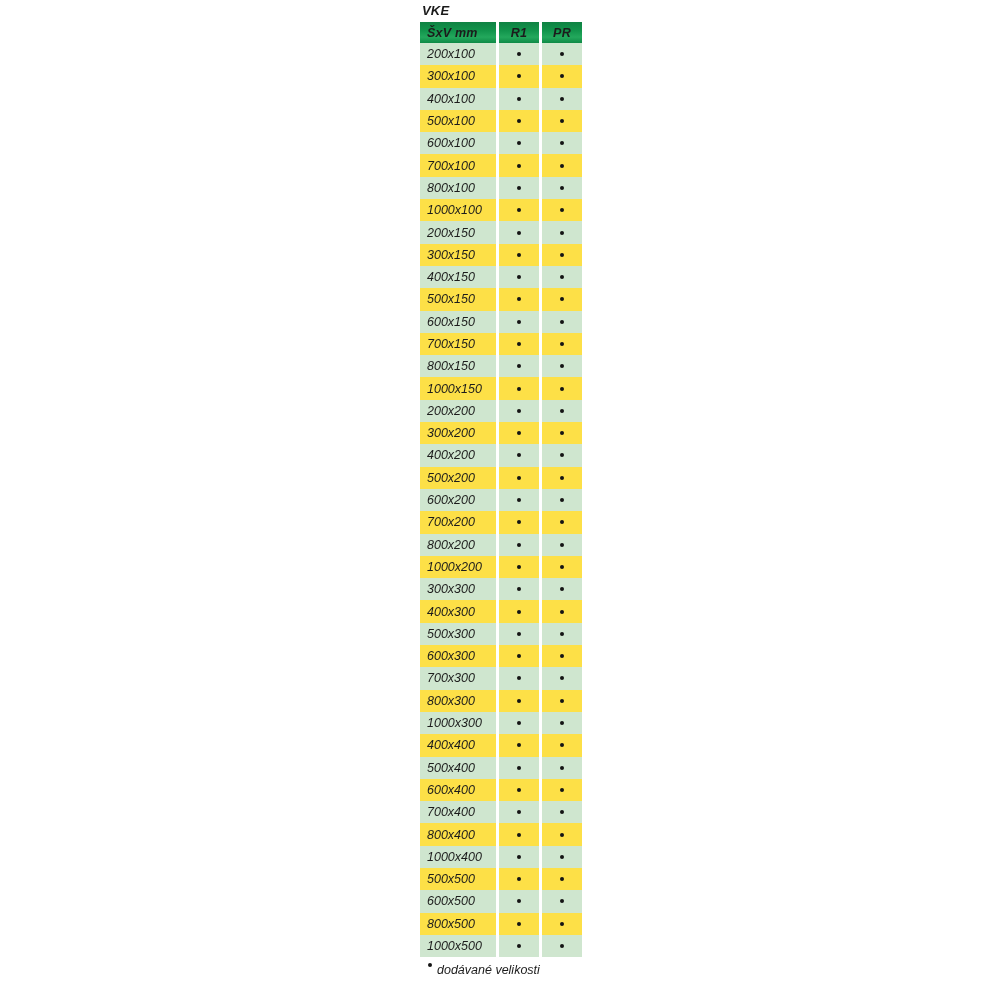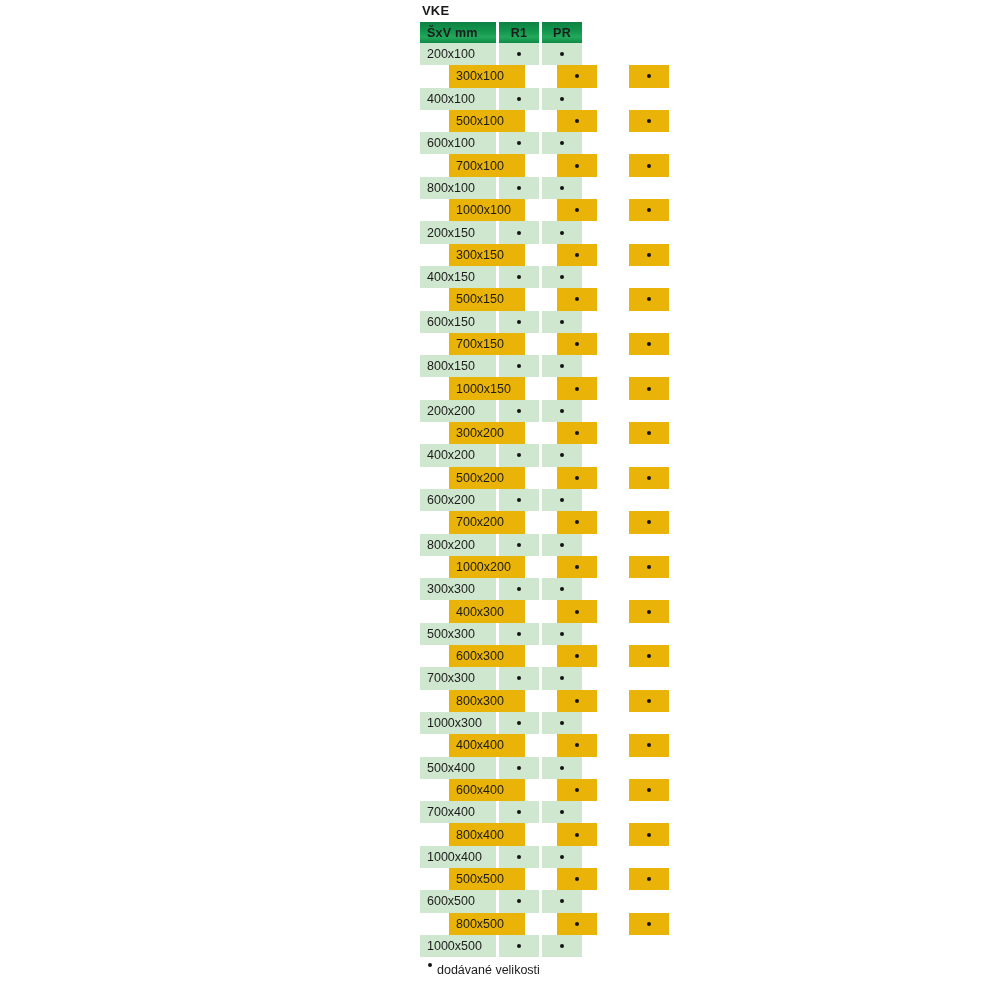--- a/index.html
+++ b/index.html
@@ -10,20 +10,21 @@
     background: #ffffff;
     font-family: "Liberation Sans", sans-serif;
   }
 
   #page {
     position: relative;
     width: 896px;
     height: 1000px;
     background: #ffffff;
     overflow: hidden;
+    font-style: italic;
   }
 
   #table-block {
     position: absolute;
     left: 420px;
     top: 0px;
     width: 162px;
   }
 
   
@@ -67,21 +68,21 @@
   .trow .cell {
     display: flex;
     align-items: center;
     font-size: 12.5px;
     color: #1c1c1c;
   }
   .trow .c-size { justify-content: flex-start; padding-left: 7px; }
   .trow .c-mark { justify-content: center; }
 
   .trow.tint .cell { background: #cfe6cf; }
-  .trow.plain .cell { background: #eab308; margin-left: 29px; }
+  .trow.plain .cell { background: #fde047; }
 
   .dot {
     display: inline-block;
     width: 4px;
     height: 4px;
     border-radius: 50%;
     background: #141414;
   }
 
   

